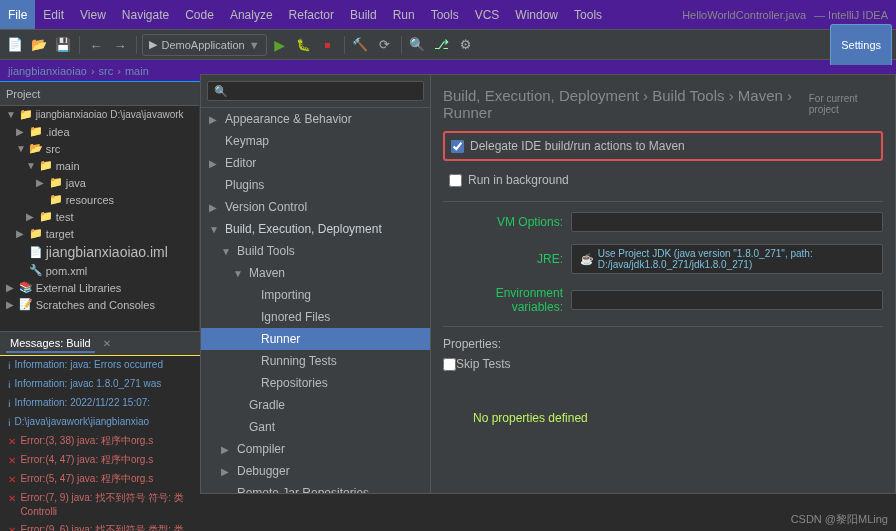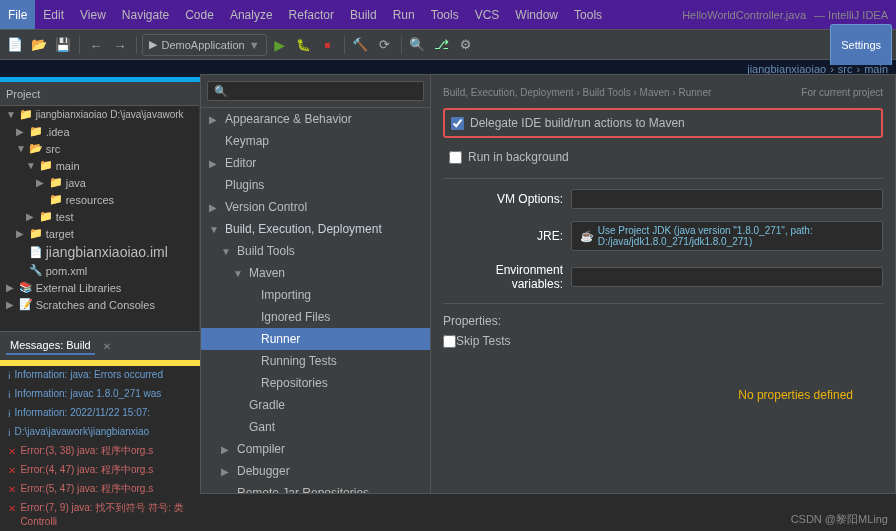--- a/index.html
+++ b/index.html
@@ -77,29 +77,28 @@
       padding: 14px 10px;
       border-radius: 3px 3px 0 0;
       font-size: 11px;
       border: 1px solid #6699cc;
       border-bottom: none;
       cursor: pointer;
     }
 
     
     .breadcrumb-bar {
-      background: #0f172a;
+      background: #4c1d95;
       height: 22px;
       display: flex;
       align-items: center;
       padding: 0 6px;
       font-size: 11px;
       color: #888;
-      border-bottom: 5px solid #0ea5e9;
-      justify-content: flex-end;
+      border-bottom: 1px solid #0ea5e9;
     }
     .breadcrumb-bar span { margin: 0 2px; }
     .breadcrumb-bar .link { color: #6a8caf; cursor: pointer; }
 
     
     .main-area {
       display: flex;
       height: calc(531px - 52px - 22px);
     }
 
@@ -220,21 +219,21 @@
 
     .form-row {
       display: flex;
       align-items: center;
       margin-bottom: 12px;
       gap: 8px;
     }
     .form-label {
       width: 120px;
       font-size: 12px;
-      color: #ffffff;
+      color: #22c55e;
       text-align: right;
       flex-shrink: 0;
     }
     .form-input {
       flex: 1;
       background: #2b2b2b;
       border: 1px solid #555;
       color: #ccc;
       padding: 3px 6px;
       font-size: 11px;
@@ -258,45 +257,45 @@
       margin: 10px 0;
     }
 
     .properties-section { margin-top: 8px; }
     .properties-label {
       font-size: 12px;
       color: #bbb;
       margin-bottom: 6px;
     }
     .properties-empty {
-      text-align: right;
-      color: #eab308;
+      text-align: left;
+      color: #bef264;
       font-size: 12px;
       padding: 30px;
     }
 
     
     .bottom-panel {
       position: absolute;
       bottom: 0;
       left: 0;
       width: 200px;
       height: 200px;
       background: #2b2b2b;
       border-top: 1px solid #555;
     }
     .bottom-panel-header {
       background: #3c3f41;
-      height: 34px;
+      height: 24px;
       display: flex;
       align-items: center;
       padding: 0 6px;
       font-size: 11px;
       color: #bbb;
-      border-bottom: 6px solid #fde047;
+      border-bottom: 1px solid #fde047;
       gap: 8px;
     }
     .bottom-tab {
       cursor: pointer;
       color: #bbb;
       padding: 2px 4px;
     }
     .bottom-tab.active {
       color: white;
       border-bottom: 2px solid #4e77b8;
@@ -544,21 +543,21 @@
       <div class="nav-item nav-indent">
         <span class="nav-arrow"></span>
         <span>Remote Jar Repositories</span>
       </div>
 
     </div>
 
     <div class="settings-content">
 
       <div style="display:flex;justify-content:space-between;align-items:center;margin-bottom:10px;">
-        <div style="font-size:10px;color:#888;">Build, Execution, Deployment › Build Tools › Maven › Runner</div>
+        <div style="font-size:15px;color:#888;">Build, Execution, Deployment › Build Tools › Maven › Runner</div>
         <div style="font-size:10px;color:#888;">For current project</div>
       </div>
 
       <div class="checkbox-row highlight-box">
         <input type="checkbox" id="cb1" checked="" style="">
         <label for="cb1" class="checkbox-label">Delegate IDE build/run actions to Maven</label>
       </div>
       <div style="display:flex;align-items:flex-end;gap:6px;margin-bottom:8px;padding:4px 6px;">
         <input type="checkbox" id="cb2" style="">
         <label for="cb2" class="checkbox-label">Run in background</label>

